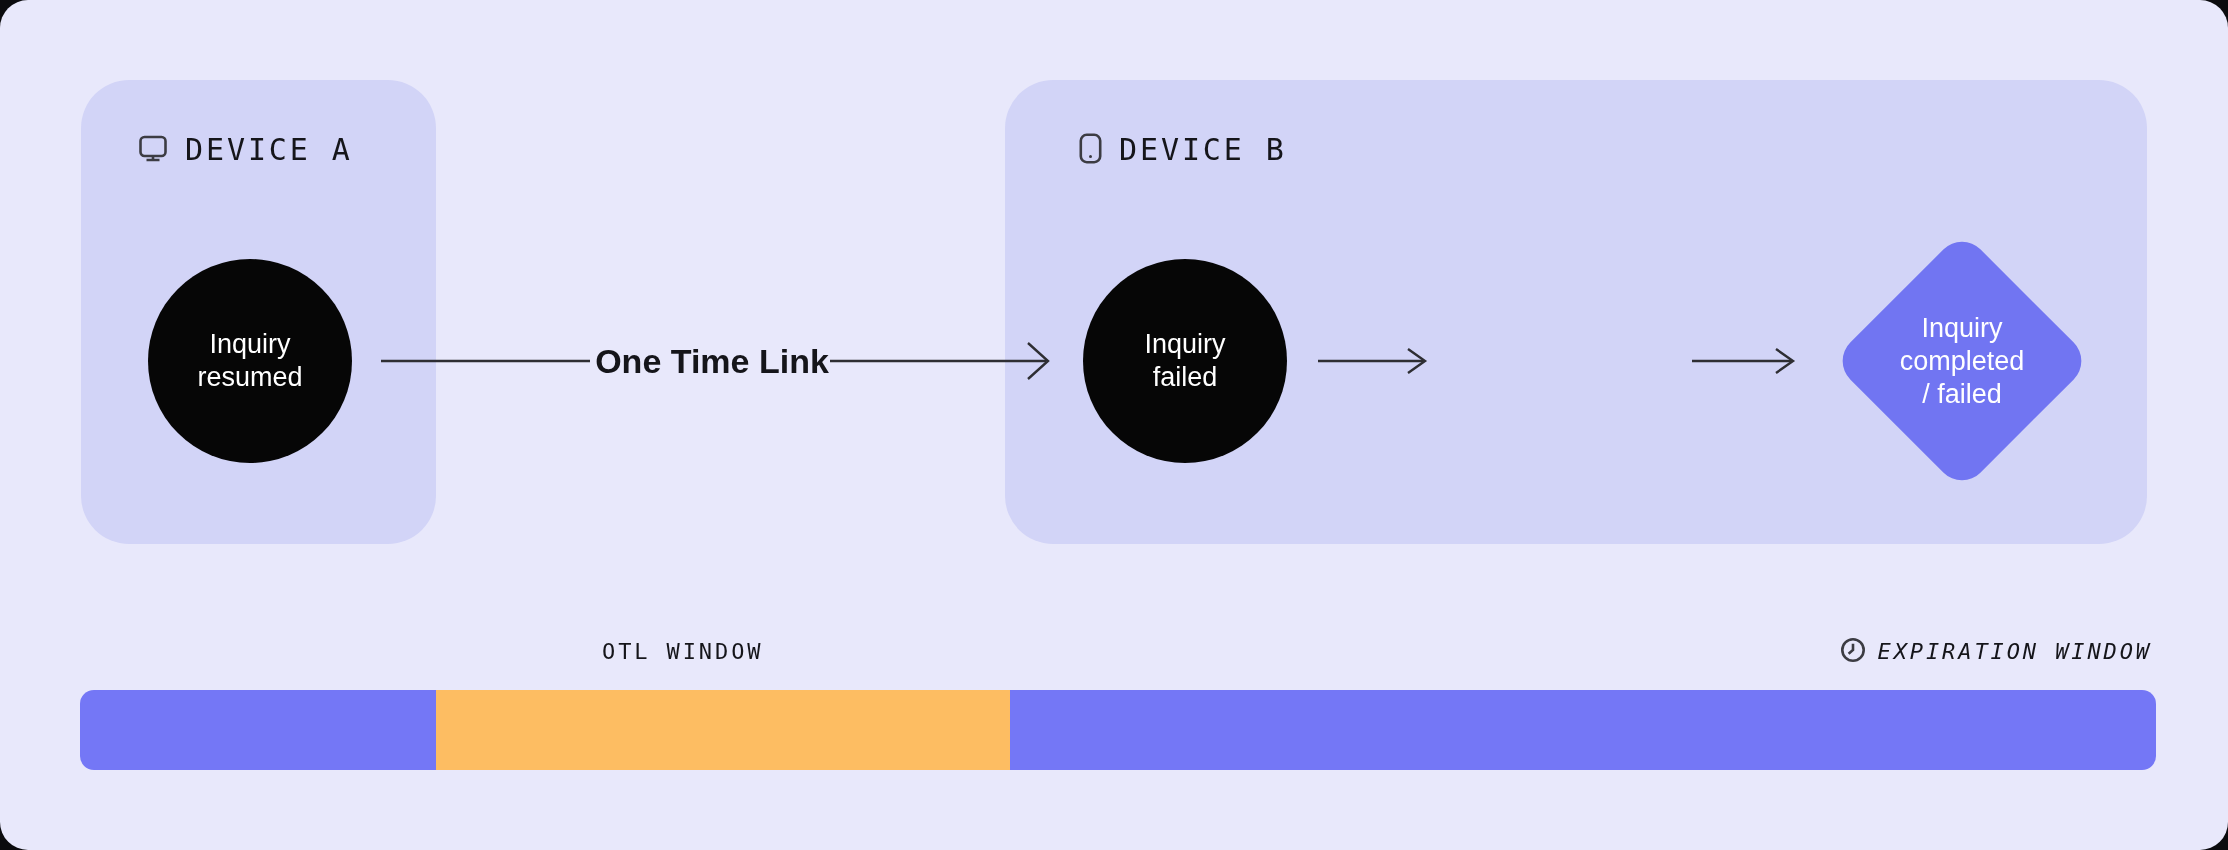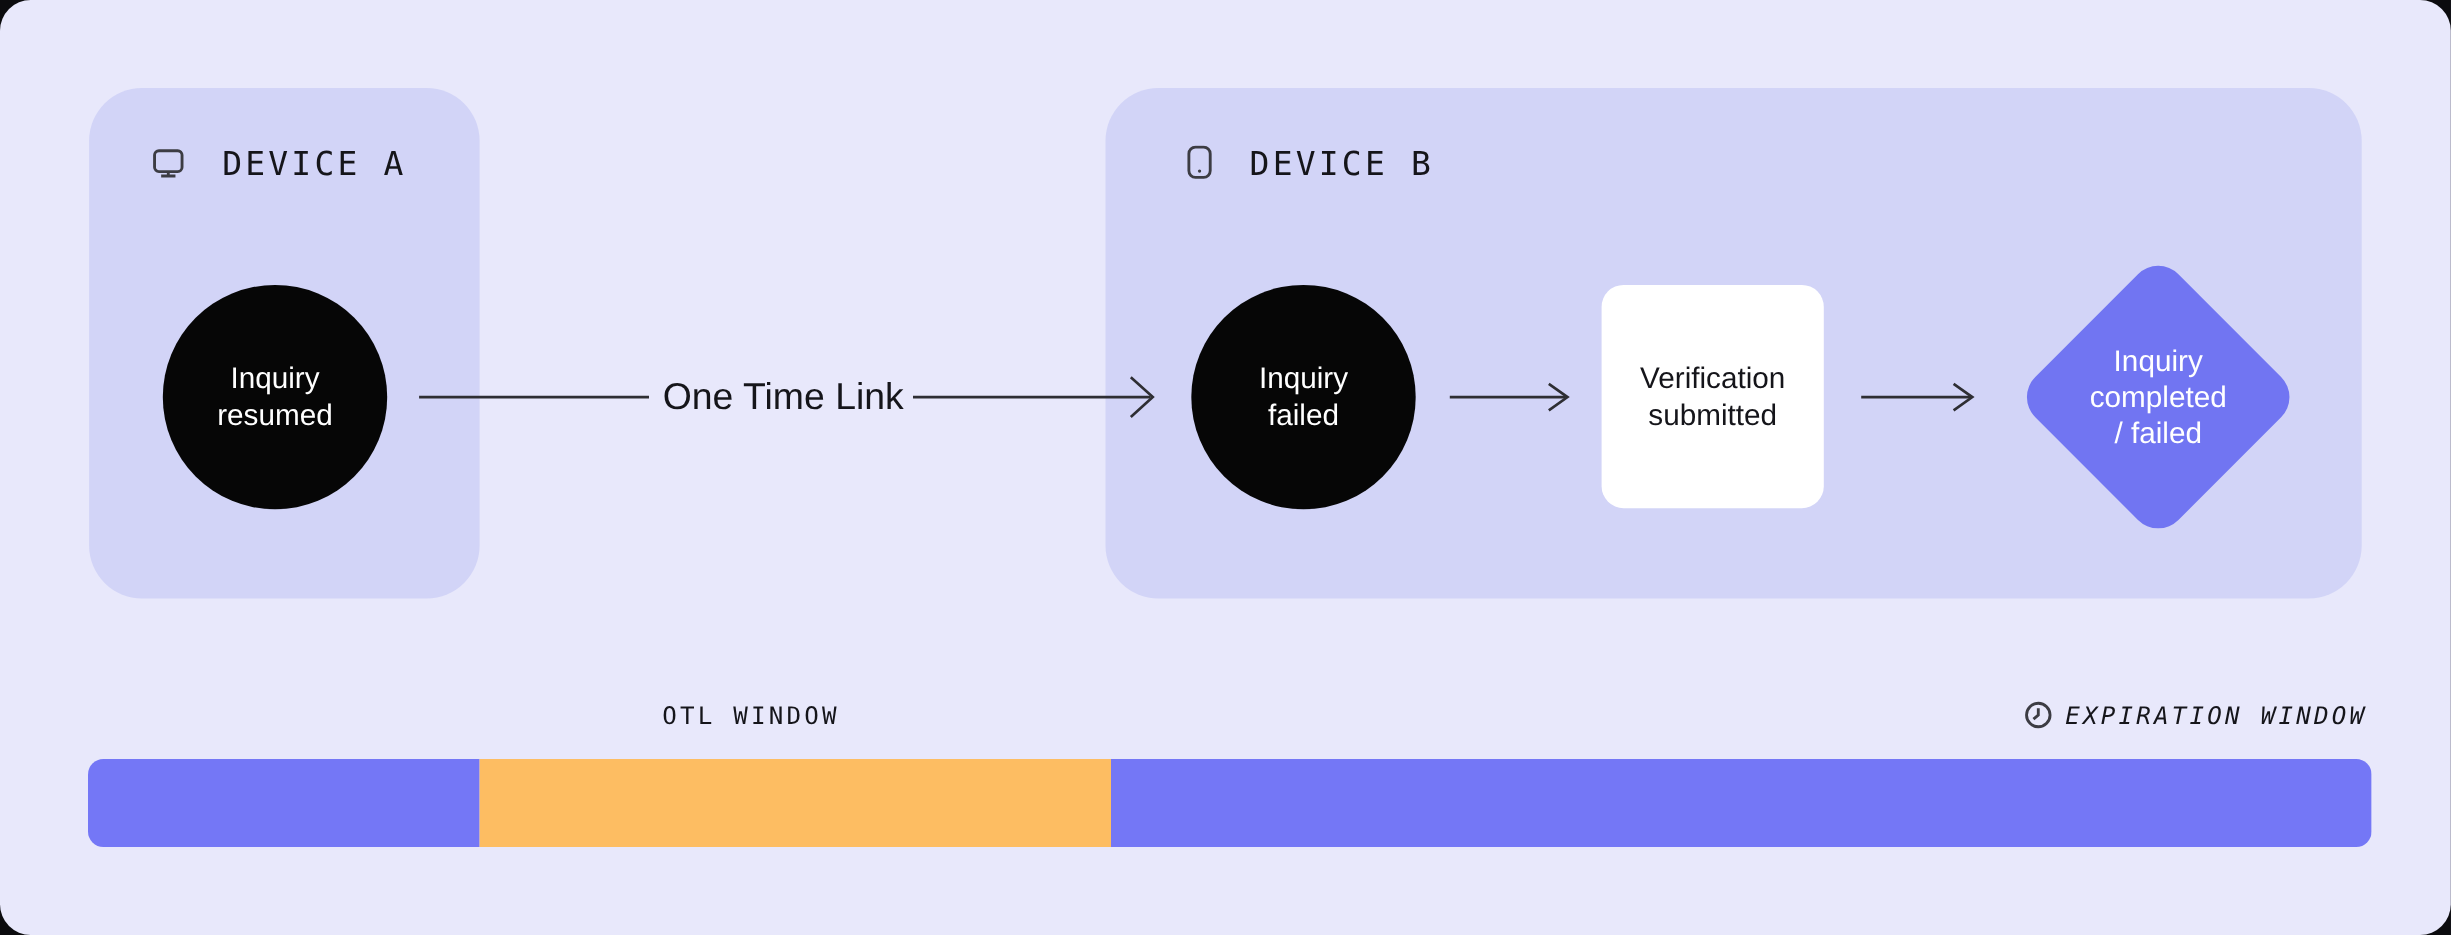--- a/index.html
+++ b/index.html
@@ -26,21 +26,21 @@
   }
 
   .device-card{
     position:absolute;top:80px;height:464px;
     background:var(--card-bg);border-radius:48px;
   }
   .device-card.a{left:81px;width:355px;}
   .device-card.b{left:1005px;width:1142px;}
 
   .device-header{
-    position:absolute;display:flex;align-items:center;gap:34px;
+    position:absolute;display:flex;align-items:center;gap:17px;
   }
   .device-header .label{
     font-family:"DejaVu Sans Mono","Liberation Mono",monospace;
     font-size:30px;letter-spacing:2.9px;color:var(--text-dark);
     white-space:nowrap;line-height:36px;
   }
   .header-a{left:138px;top:132px;}
   .header-b{left:1063px;top:132px;margin-left:16px;}
 
   .icon-stroke{stroke:var(--icon-stroke);fill:none;stroke-width:2.6;}
@@ -68,21 +68,21 @@
     width:100%;height:100%;transform:rotate(-45deg);
     display:flex;align-items:center;justify-content:center;
     text-align:center;font-size:27px;line-height:33px;color:var(--text-on-dark);
   }
 
   .arrow-layer{position:absolute;left:0;top:0;width:2228px;height:850px;pointer-events:none;}
   .arrow-layer path{stroke:var(--arrow-stroke);stroke-width:2.4;fill:none;}
 
   .connector-label{
     position:absolute;left:712px;top:361px;transform:translate(-50%,-50%);
-    font-size:34px;color:var(--text-dark);white-space:nowrap;
+    font-size:34px;color:var(--text-dark);white-space:nowrap;font-weight:bold;
   }
 
   .window-label{
     position:absolute;top:634px;
     font-family:"DejaVu Sans Mono","Liberation Mono",monospace;
     font-size:22px;letter-spacing:2.9px;color:var(--text-dark);
     white-space:nowrap;line-height:36px;
   }
   .otl-label{left:602px;}
   .expiration-group{
@@ -146,26 +146,20 @@
     </div>
   </div>
 
   <div class="node node-circle circle-b">
     <div>
       <div>Inquiry</div>
       <div>failed</div>
     </div>
   </div>
 
-  <div class="node node-square">
-    <div>
-      <div>Verification</div>
-      <div>submitted</div>
-    </div>
-  </div>
 
   <div class="diamond">
     <div class="diamond-inner">
       <div>
         <div>Inquiry</div>
         <div>completed</div>
         <div>/ failed</div>
       </div>
     </div>
   </div>

